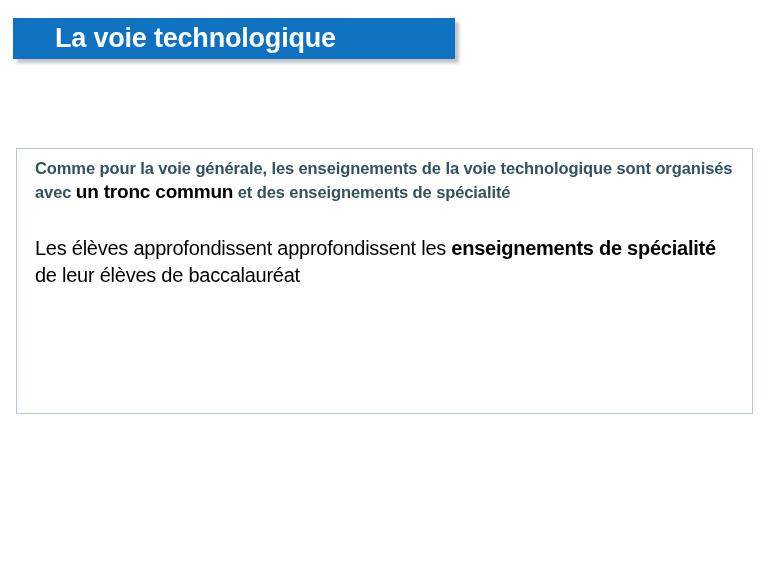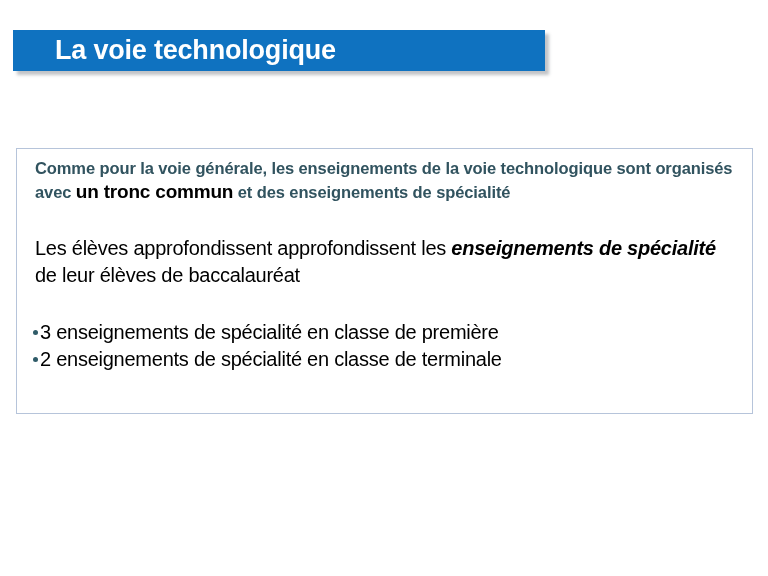--- a/index.html
+++ b/index.html
@@ -20,22 +20,22 @@
   .slide {
     position: absolute;
     inset: 0;
     background: #ffffff;
   }
 
   
   .title-banner {
     position: absolute;
     left: 13px;
-    top: 30px;
-    width: 532px;
+    top: 18px;
+    width: 442px;
     height: 41px;
     background: #0f72c0;
     box-shadow: 4px 4px 3px rgba(120, 124, 130, 0.45);
     display: flex;
     align-items: center;
   }
   .title-text {
     color: #ffffff;
     font-family: "Liberation Sans", sans-serif;
     font-weight: bold;
@@ -81,21 +81,20 @@
     padding: 31px 0 0 8px;
     color: #000000;
     font-family: "Liberation Sans", sans-serif;
     font-weight: normal;
     font-size: 20px;
     line-height: 27px;
     letter-spacing: -0.25px;
   }
   .para-body b {
     font-weight: bold;
-    font-style: italic;
   }
 
   .bullet-list {
     list-style: none;
     margin: 0;
     padding: 30px 0 0 6px;
   }
   .bullet-list li {
     color: #000000;
     font-family: "Liberation Sans", sans-serif;
@@ -129,25 +128,15 @@
   <div class="content-box">
 
     <p class="para-intro">
       <span>Comme pour la voie générale, les enseignements de la voie technologique sont organisés avec </span><span class="strong-black">un tronc commun</span><span> et des enseignements de spécialité</span>
     </p>
 
     <p class="para-body">
       <span>Les élèves approfondissent approfondissent les </span><b>enseignements de spécialité</b><span> de leur élèves de baccalauréat</span>
     </p>
 
-    <ul class="bullet-list">
-      <li>
-        <span class="bullet-dot"></span>
-        <span>3 enseignements de spécialité en classe de première</span>
-      </li>
-      <li>
-        <span class="bullet-dot"></span>
-        <span>2 enseignements de spécialité en classe de terminale</span>
-      </li>
-    </ul>
 
   </div>
 </div>
 
 </body></html>

